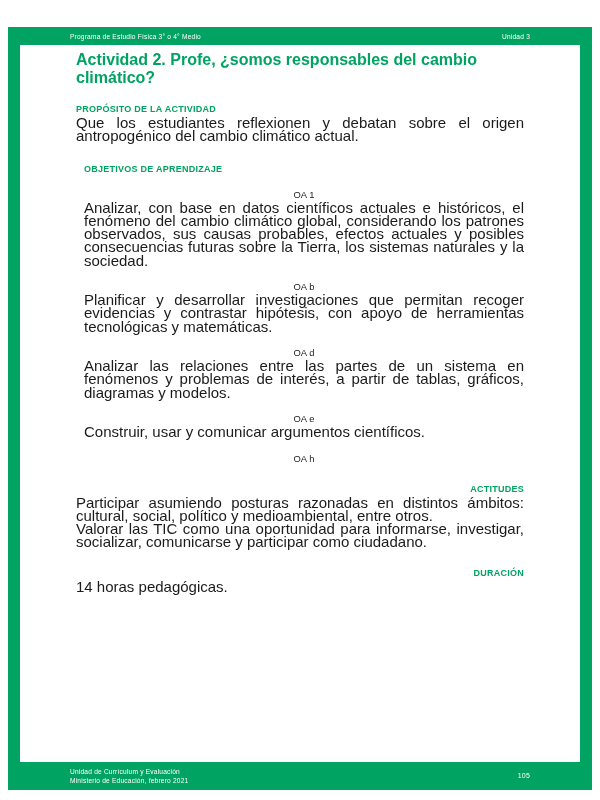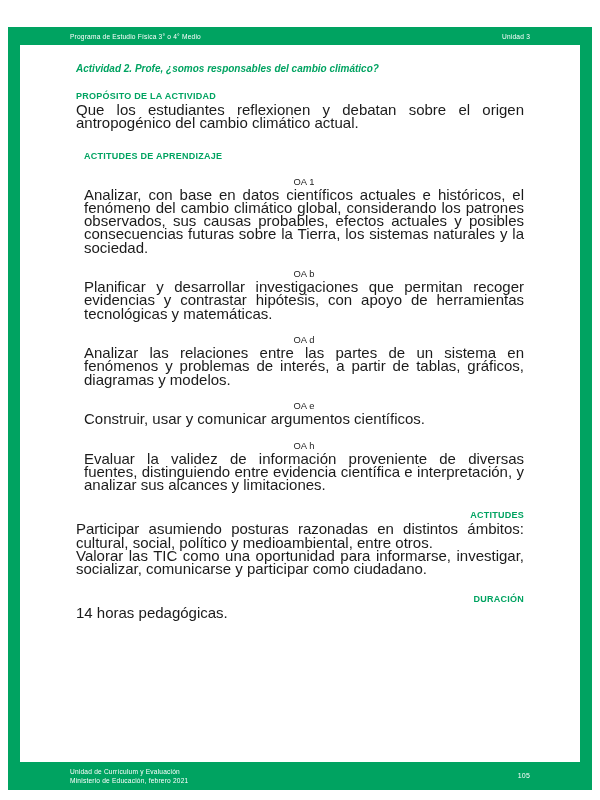--- a/index.html
+++ b/index.html
@@ -33,23 +33,22 @@
     font-size: 6.6px; line-height: 9.5px; letter-spacing: .2px;
     display: flex; align-items: center; justify-content: space-between;
     padding: 0 62px;
   }
 
   .content {
     position: absolute; top: 45px; left: 76px; width: 448px;
   }
   .title {
     color: var(--green);
-    font-size: 10px; font-weight: bold;
-    margin: 18px 0 17px;
-    font-style: italic;
+    font-size: 16px; font-weight: bold;
+    margin: 6px 0 17px;
   }
   .sec {
     color: var(--green);
     font-size: 9px; font-weight: bold; letter-spacing: .25px;
     margin: 16px 0 2px;
   }
   .gap-l { margin-top: 19px; text-align: right; }
   .body {
     color: var(--ink);
     font-size: 15px; line-height: 13.2px;
@@ -77,21 +76,21 @@
   </div>
 
   <div class="content">
 
     <h1 class="title">Actividad 2. Profe, ¿somos responsables del cambio climático?</h1>
 
     <h2 class="sec">PROPÓSITO DE LA ACTIVIDAD</h2>
     <p class="body">Que los estudiantes reflexionen y debatan sobre el origen antropogénico del cambio climático actual.</p>
 
     <div class="objetivos">
-      <h2 class="sec">ACTITUDES DE APRENDIZAJE</h2>
+      <h2 class="sec">OBJETIVOS DE APRENDIZAJE</h2>
 
       <div class="oa-item">
         <div class="oa-label">OA 1</div>
         <p class="body">Analizar, con base en datos científicos actuales e históricos, el fenómeno del cambio climático global, considerando los patrones observados, sus causas probables, efectos actuales y posibles consecuencias futuras sobre la Tierra, los sistemas naturales y la sociedad.</p>
       </div>
 
       <div class="oa-item">
         <div class="oa-label">OA b</div>
         <p class="body">Planificar y desarrollar investigaciones que permitan recoger evidencias y contrastar hipótesis, con apoyo de herramientas tecnológicas y matemáticas.</p>
       </div>
@@ -102,21 +101,20 @@
       </div>
 
       <div class="oa-item">
         <div class="oa-label">OA e</div>
         <p class="body">Construir, usar y comunicar argumentos científicos.</p>
       </div>
 
 
       <div class="oa-item">
         <div class="oa-label">OA h</div>
-        <p class="body">Evaluar la validez de información proveniente de diversas fuentes, distinguiendo entre evidencia científica e interpretación, y analizar sus alcances y limitaciones.</p>
       </div>
     </div>
 
     <h2 class="sec gap-l">ACTITUDES</h2>
     <p class="body">Participar asumiendo posturas razonadas en distintos ámbitos: cultural, social, político y medioambiental, entre otros.</p>
     <p class="body">Valorar las TIC como una oportunidad para informarse, investigar, socializar, comunicarse y participar como ciudadano.</p>
 
     <h2 class="sec gap-l">DURACIÓN</h2>
     <p class="body">14 horas pedagógicas.</p>
 

